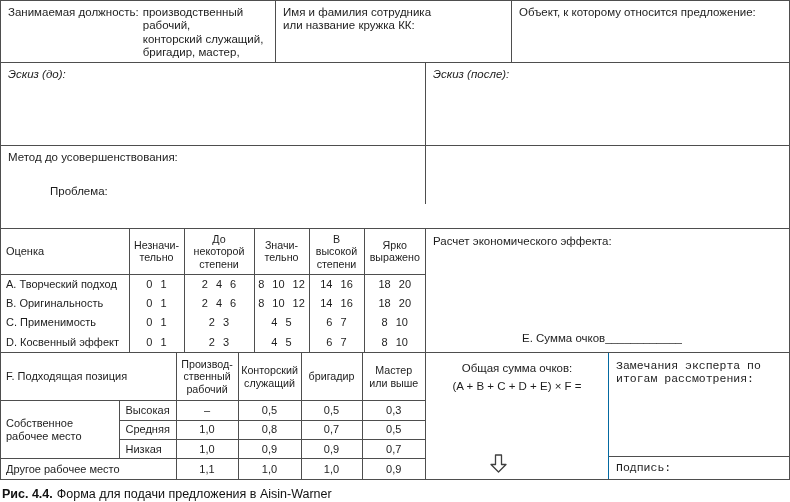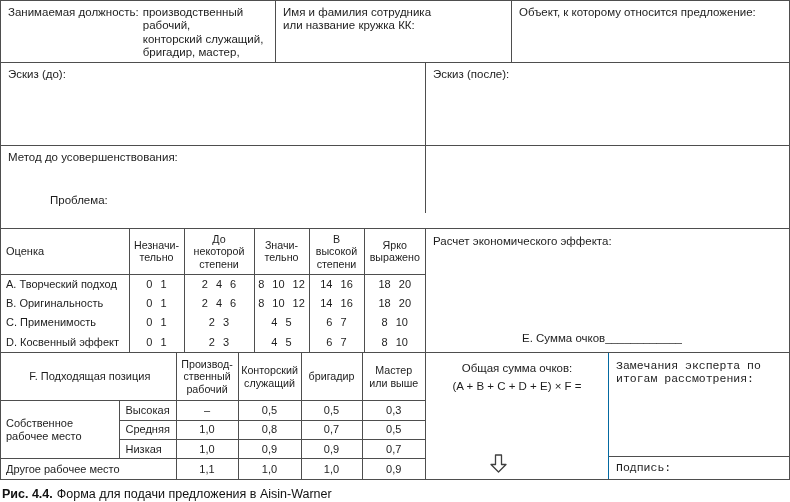--- a/index.html
+++ b/index.html
@@ -7,48 +7,48 @@
   body { font-family:"Liberation Sans","DejaVu Sans",sans-serif; font-size:11.5px; line-height:1.17; color:#1d1d1d; }
 
   .form { width:790px; height:480px; border:1px solid #4e4e4e; background:#fff; }
   .frow { display:flex; width:100%; border-bottom:1px solid #4e4e4e; }
   .frow.last { border-bottom:none; }
   .fcell { border-right:1px solid #4e4e4e; padding:5px 7px; overflow:hidden; }
   .fcell.lastc { border-right:none; }
   .pre { white-space:pre-line; }
 
   .r1 { height:62px; }
-  .r2 { height:83px; }
+  .r2 { height:83px;font-style:italic; }
   .r3 { height:83px;flex-direction:column; }
   .r4 { height:124px; }
   .r5 { height:126px; }
 
   .c-employee { width:236px; }
   .c-position { width:275px; display:flex; gap:4px; }
   .c-position .poslbl { white-space:nowrap; }
   .c-object { flex:1; }
 
   .c-left { width:425px; }
   .c-right { flex:1; }
-  .gap-label { margin-top:30px;padding-left:42px; }
+  .gap-label { margin-top:21px;padding-left:42px; }
 
   .tbl-wrap { width:425px; border-right:1px solid #4e4e4e; overflow:hidden; }
   table.grid { border-collapse:collapse; table-layout:fixed; width:424px; height:100%; }
   table.grid td { border-right:1px solid #4e4e4e; text-align:center; vertical-align:middle;
                   font-size:11px; overflow:hidden; padding:1px 2px; }
   table.grid td.lastc { border-right:none; }
 
   tr.rt-head td { border-bottom:1px solid #4e4e4e; font-size:10.7px; height:44px; }
   tr.rt-head td.crit { text-align:left; padding-left:5px; font-size:11px; }
   tr.rt-data { height:19px; }
   tr.rt-data td.lbl { text-align:left; padding-left:5px; }
   td.val { word-spacing:5px; }
 
   tr.ft-head td { border-bottom:1px solid #4e4e4e; font-size:10.7px; height:47px; }
-  tr.ft-head td.fpos { text-align:center; padding-left:5px; font-size:11px; }
+  tr.ft-head td.fpos { text-align:left; padding-left:5px; font-size:11px; }
   tr.ft-row { height:19px; }
   tr.ft-row td.own { text-align:left; padding-left:5px; }
   tr.ft-row td.deg { text-align:left; padding-left:6px; }
   tr.sep td { border-top:1px solid #4e4e4e; }
   tr.ft-last { height:20px; }
   tr.ft-last td { border-top:1px solid #4e4e4e; }
   tr.ft-last td.other { text-align:left; padding-left:5px; }
 
   .econ-cell { flex:1; position:relative; padding:6px 7px; }
   .sum-line { position:absolute; left:96px; bottom:7px; }

